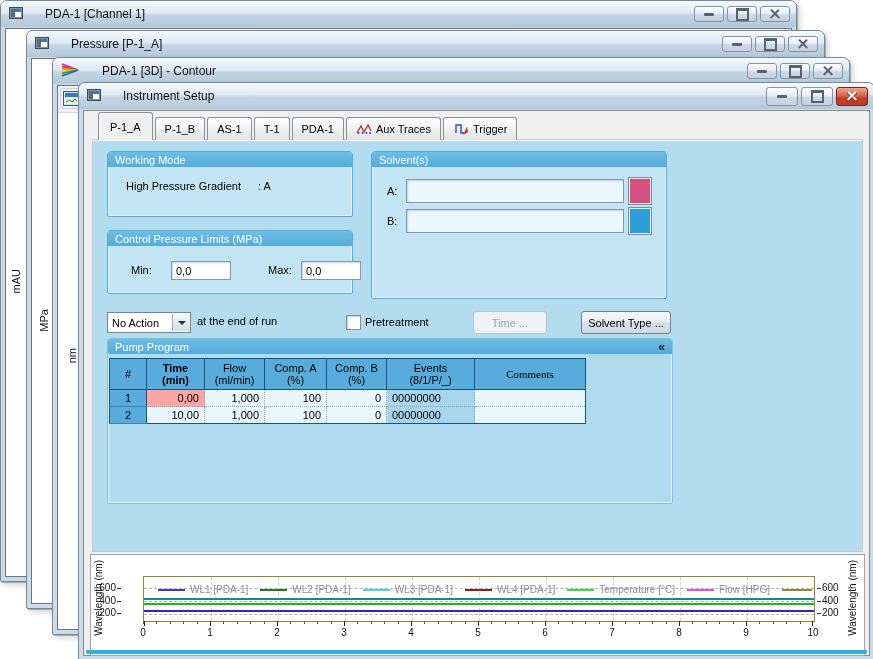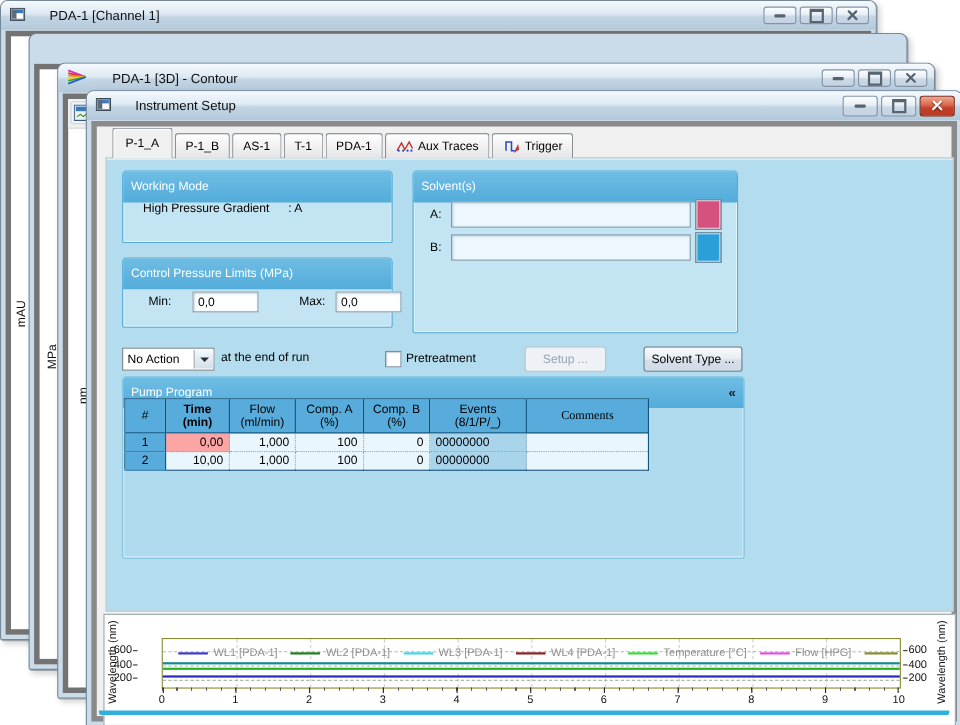--- a/index.html
+++ b/index.html
@@ -20,21 +20,21 @@
        display:inline-flex;align-items:center;justify-content:center;position:relative;}
   .win.active .cap{width:30px;height:17px;}
   .g-min{width:10px;height:3px;background:#56646f;border-radius:1px;}
   .g-max{width:9px;height:8px;border:2px solid #56646f;border-top-width:3px;background:#fff0;}
   .g-x1,.g-x2{position:absolute;left:50%;top:50%;width:12px;height:2.4px;background:#56646f;border-radius:1px;}
   .g-x1{transform:translate(-50%,-50%) rotate(45deg);}
   .g-x2{transform:translate(-50%,-50%) rotate(-45deg);}
   .cap.red{background:linear-gradient(#efa78f,#da654a 45%,#c2402a 60%,#b93a25);border-color:#7c2414;}
   .cap.red .g-x1,.cap.red .g-x2{background:#fff;box-shadow:0 1px 1px rgba(0,0,0,.4);}
   .client{position:absolute;left:4px;right:4px;top:27px;bottom:4px;background:#fff;
-          border:5px solid #737373;}
+          border:1px solid #737373;}
   .vlabel{position:absolute;writing-mode:vertical-rl;transform:rotate(180deg);
           font-size:11px;color:#111;white-space:nowrap;}
 
   
   #win1{left:0;top:0;width:795px;height:580px;}
   #win2{left:26px;top:30px;width:797px;height:577px;}
   #win3{left:52px;top:57px;width:796px;height:576px;}
   #win3 .toolbar{position:absolute;left:0;right:0;top:0;height:26px;background:#f0f0f0;border-bottom:1px solid #d8d8d8;}
   #win3 .toolbtn{position:absolute;left:2px;top:2px;width:21px;height:19px;border:1px solid #c7d4de;border-radius:2px;
                  display:flex;align-items:center;justify-content:center;background:#eef4f8;}
@@ -54,21 +54,21 @@
        box-shadow:inset 1px 1px 0 #fff;}
   .tab .tab-ic{display:inline-flex;align-items:center;}
 
   
   #tabpage{position:absolute;left:8px;top:28px;width:769px;height:411px;
            background:#b3dcee;border:1px solid #c4cace;box-shadow:inset 0 1px 0 #fdfdfd;}
 
   
   .group{position:absolute;border:1px solid #55acd8;background:#c2e4f3;border-radius:4px 4px 2px 2px;
          box-shadow:inset 0 0 0 1px rgba(255,255,255,.55);}
-  .group-h{height:28px;background:linear-gradient(#6fbde4,#53acda);color:#fff;font-size:11px;
+  .group-h{height:15px;background:linear-gradient(#6fbde4,#53acda);color:#fff;font-size:11px;
            display:flex;align-items:center;padding:0 7px;border-radius:3px 3px 0 0;}
   #grp-working{left:14px;top:11px;width:244px;height:64px;}
   #grp-pressure{left:14px;top:90px;width:244px;height:62px;}
   #grp-solvents{left:278px;top:11px;width:294px;height:146px;}
 
   .field{background:#fdfeff;border:1px solid #7f9aac;box-shadow:inset 1px 1px 2px rgba(110,135,155,.35);
          font-size:11px;display:flex;align-items:center;padding:0 4px;}
   .solvent-row{position:absolute;left:0;right:0;height:26px;}
   .solvent-row .slabel{position:absolute;left:15px;top:6px;}
   .solvent-row .field{position:absolute;left:34px;top:0;width:208px;height:22px;background:#ecf8fe;}
@@ -161,20 +161,41 @@
             <i class="g-x2"></i>
           </span>
       </span>
     </header>
     <div class="client">
       <span class="vlabel" style="left:4px;top:240px;">mAU</span>
     </div>
   </section>
 
   <section class="win" id="win2">
+    <header class="titlebar">
+      <span><svg width="14" height="12">
+            <rect x="0.5" y="0.5" width="13" height="11" fill="#8494a2" stroke="#3c4a58"></rect>
+            <rect x="2" y="2" width="10" height="8" fill="#fff"></rect>
+            <rect x="2" y="2" width="10" height="3" fill="#3a78b8"></rect>
+            <rect x="2" y="2" width="4" height="8" fill="#5a6a78"></rect>
+          </svg></span>
+      <span class="title">Pressure [P-1_A]</span>
+      <span class="caps">
+        <span class="cap">
+            <i class="g-min"></i>
+          </span>
+        <span class="cap">
+            <i class="g-max"></i>
+          </span>
+        <span class="cap">
+            <i class="g-x1"></i>
+            <i class="g-x2"></i>
+          </span>
+      </span>
+    </header>
     <div class="client">
       <span class="vlabel" style="left:6px;top:250px;">MPa</span>
     </div>
   </section>
 
   <section class="win" id="win3">
     <header class="titlebar">
       <span><svg width="19" height="14">
             <g stroke-width="1.6" fill="none">
               <path d="M17 7 L1 1" stroke="#d428c8"></path>
@@ -318,21 +339,21 @@
         <div class="combo">
           <span class="cval">No Action</span>
           <span class="cbtn">
               <span class="arrow"></span>
             </span>
         </div>
         <span class="suffix">at the end of run</span>
         <span class="checkbox"></span>
         <span class="cblabel">Pretreatment</span>
         <div class="btn" id="btn-setup">
-            <span>Setup ...</span>
+            <span>Time ...</span>
           </div>
         <div class="btn" id="btn-solvent-type">
             <span>Solvent Type ...</span>
           </div>
 
         <div id="pump-panel">
           <div class="group-h">
             <span>Pump Program</span>
             <span class="collapse">«</span>
           </div>

